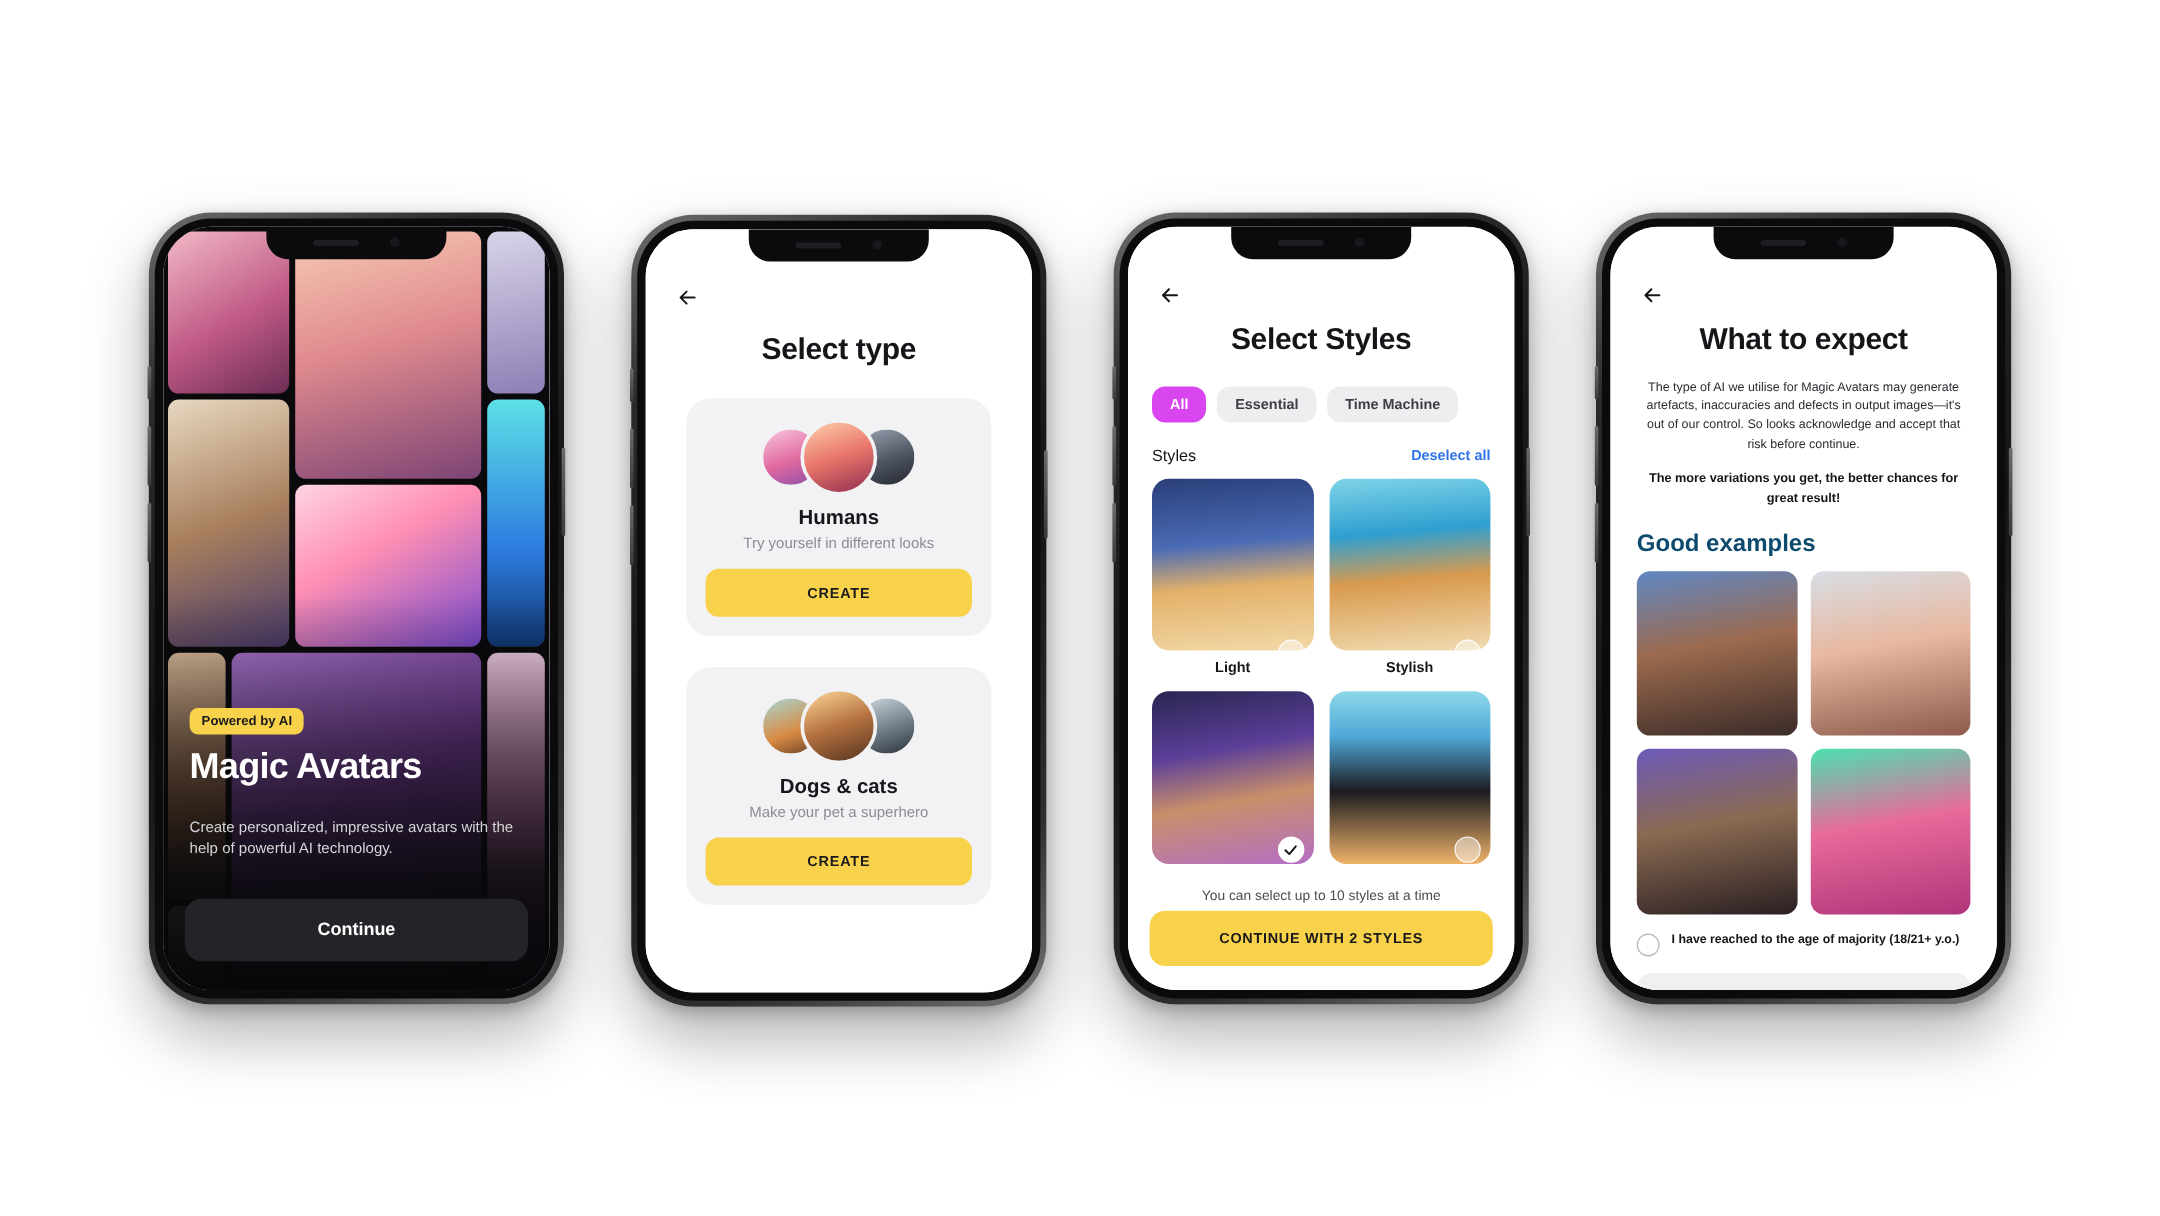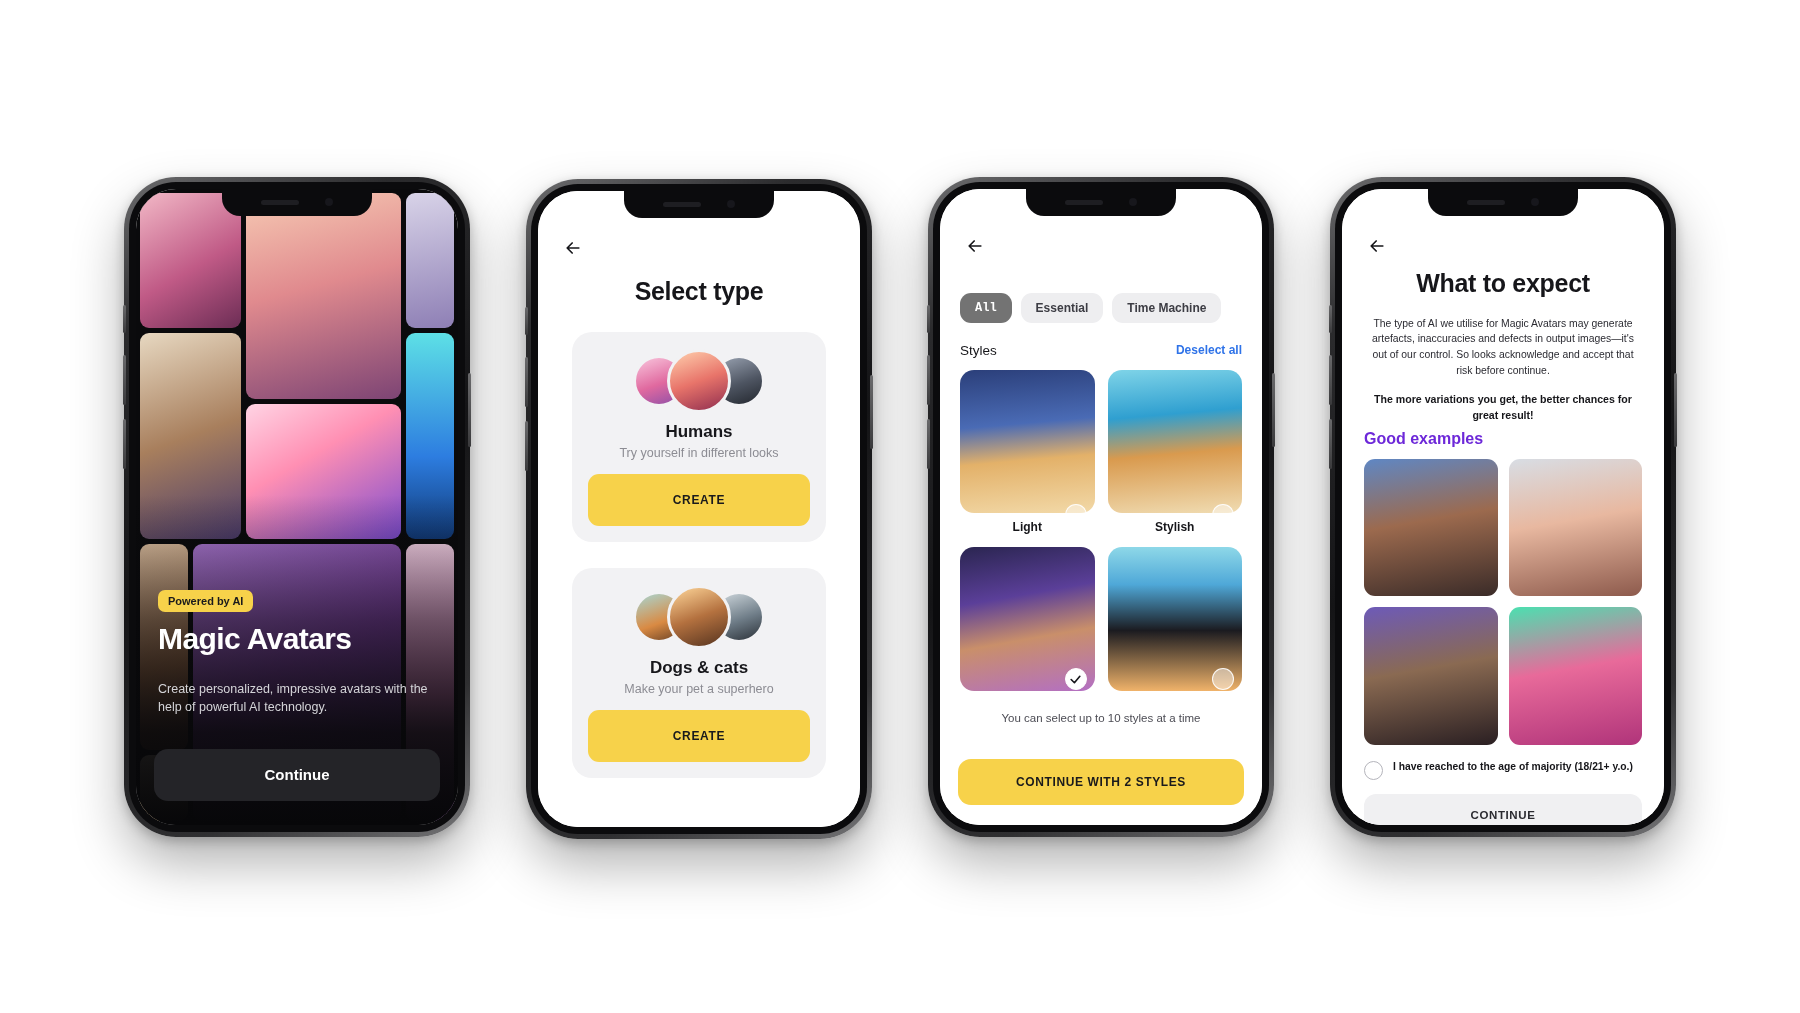--- a/index.html
+++ b/index.html
@@ -131,37 +131,37 @@
   }
   .av.mid { width: 64px; height: 64px; z-index: 2; }
   .card-title {
     text-align: center; font-size: 17px; font-weight: 700;
     color: #17171b; margin-top: 10px;
   }
   .card-sub {
     text-align: center; font-size: 12.5px; color: #8c8c93; margin-top: 4px;
   }
   .yellow-btn {
-    margin-top: 14px; height: 52px; border-radius: 11px;
+    margin-top: 14px; height: 40px; border-radius: 11px;
     background: #f7d24a; color: #1a1a1c;
     display: flex; align-items: center; justify-content: center;
     font-size: 12px; font-weight: 700; letter-spacing: .7px;
     cursor: pointer;
   }
 
   
   .s3 { padding: 80px 0 0; }
   .chips { display: flex; gap: 9px; padding: 0 20px; margin-top: 24px; }
   .chip {
     padding: 8px 15px; border-radius: 11px;
     font-size: 12px; font-weight: 600;
     background: #eeeef0; color: #3d3d44;
     cursor: pointer; white-space: nowrap;
   }
-  .chip.active { background: #737373; color: #fff; font-family: Liberation Mono, monospace; }
+  .chip.active { background: #d946ef; color: #fff; }
   .styles-head {
     display: flex; align-items: center; justify-content: space-between;
     padding: 0 20px; margin-top: 20px;
   }
   .styles-head .lbl { font-size: 13.5px; color: #16161a; font-weight: 500; }
   .styles-head .act { font-size: 12px; color: #2f73e8; font-weight: 600; cursor: pointer; }
   .grid2 {
     display: grid; grid-template-columns: 1fr 1fr;
     gap: 13px; padding: 12px 20px 0;
   }
@@ -200,21 +200,21 @@
   .s4 { padding: 80px 22px 0; }
   .p-body {
     font-size: 10.4px; line-height: 1.52; color: #2b2b32;
     text-align: center; margin-top: 18px;
   }
   .p-bold {
     font-size: 10.6px; line-height: 1.5; color: #16161a;
     text-align: center; font-weight: 700; margin-top: 13px;
   }
   .sec-title {
-    font-size: 16px; font-weight: 700; color: #6d28d9; margin-top: 6px;
+    font-size: 20px; font-weight: 700; color: #0c4a6e; margin-top: 18px;
   }
   .ex-grid {
     display: grid; grid-template-columns: 1fr 1fr;
     gap: 11px; margin-top: 11px;
   }
   .ex-img { width: 100%; aspect-ratio: 1/1.03; border-radius: 11px; background-size: cover; background-position: center; }
   .agree { display: flex; align-items: flex-start; gap: 10px; margin-top: 16px; }
   .radio {
     width: 19px; height: 19px; border-radius: 50%;
     border: 1.6px solid #b4b4bb; flex: 0 0 auto; cursor: pointer;
@@ -322,20 +322,21 @@
       <div class="notch">
         <span class="speaker"></span>
         <span class="cam"></span>
       </div>
       <div class="scr s3">
         <div class="back-arrow">
           <svg viewBox="0 0 24 24" fill="none" stroke="#16161a" stroke-width="2" stroke-linecap="round" stroke-linejoin="round">
               <path d="M19 12H5M11 18l-6-6 6-6"></path>
             </svg>
         </div>
+        <div class="scr-title">Select Styles</div>
 
         <div class="chips">
           <span class="chip active">All</span>
           <span class="chip">Essential</span>
           <span class="chip">Time Machine</span>
         </div>
 
         <div class="styles-head">
           <span class="lbl">Styles</span>
           <span class="act">Deselect all</span>

